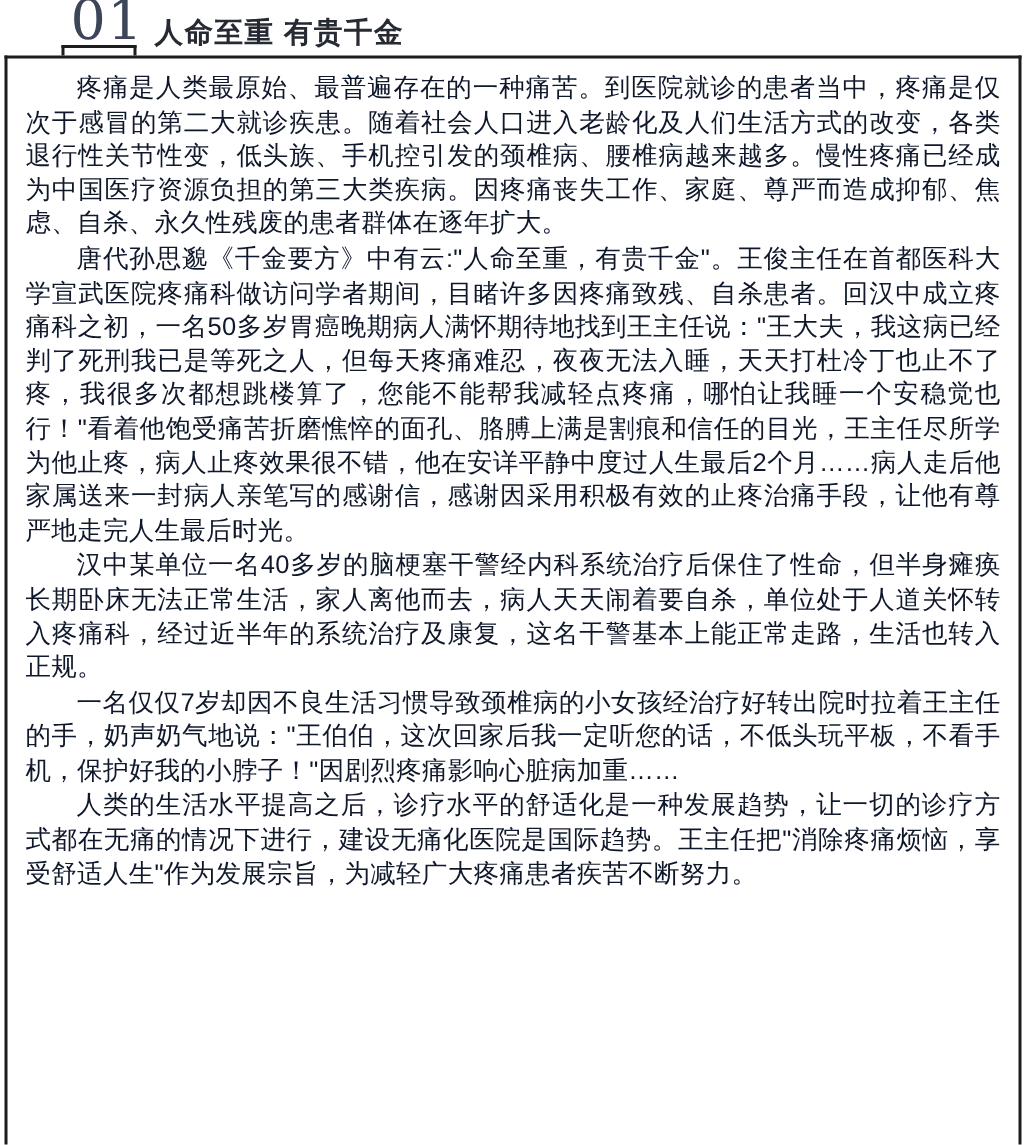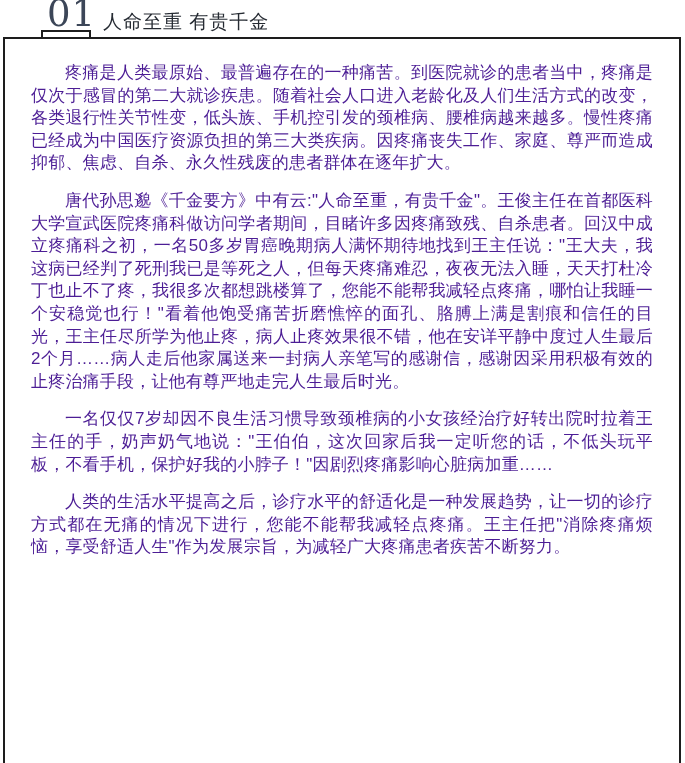--- a/index.html
+++ b/index.html
@@ -41,56 +41,57 @@
     border: 2px solid #1d1d1d;
     border-bottom: none;
     box-sizing: border-box;
     background: transparent;
   }
   .section-title {
     position: absolute;
     left: 86px;
     top: 9px;
     font-size: 19px;
-    font-weight: 400;
+    font-weight: 700;
     color: #262b33;
     letter-spacing: 1px;
     white-space: pre;
   }
   .article-box {
     position: absolute;
     left: 3px;
     top: 37px;
     width: 678px;
     height: 730px;
     box-sizing: border-box;
     border: 2px solid #1d1d1d;
     border-bottom: none;
     background: #ffffff;
     padding: 8px 11px 0 11px;
     overflow: hidden;
   }
   .article-box p {
-    margin: 15px;
+    margin: 1px;
     padding: 0;
     font-size: 17px;
     line-height: 22.6px;
-    color: #4c1d95;
+    color: #0f172a;
     text-indent: 2em;
     text-align: justify;
     letter-spacing: 0.2px;
   }
 </style>
 </head>
 <body>
 
 <div class="section-header">
   <span class="section-number">01</span>
   <span class="section-title">人命至重 有贵千金</span>
   <span class="section-tab"></span>
 </div>
 
 <div class="article-box">
   <p>疼痛是人类最原始、最普遍存在的一种痛苦。到医院就诊的患者当中，疼痛是仅次于感冒的第二大就诊疾患。随着社会人口进入老龄化及人们生活方式的改变，各类退行性关节性变，低头族、手机控引发的颈椎病、腰椎病越来越多。慢性疼痛已经成为中国医疗资源负担的第三大类疾病。因疼痛丧失工作、家庭、尊严而造成抑郁、焦虑、自杀、永久性残废的患者群体在逐年扩大。</p>
   <p>唐代孙思邈《千金要方》中有云:"人命至重，有贵千金"。王俊主任在首都医科大学宣武医院疼痛科做访问学者期间，目睹许多因疼痛致残、自杀患者。回汉中成立疼痛科之初，一名50多岁胃癌晚期病人满怀期待地找到王主任说："王大夫，我这病已经判了死刑我已是等死之人，但每天疼痛难忍，夜夜无法入睡，天天打杜冷丁也止不了疼，我很多次都想跳楼算了，您能不能帮我减轻点疼痛，哪怕让我睡一个安稳觉也行！"看着他饱受痛苦折磨憔悴的面孔、胳膊上满是割痕和信任的目光，王主任尽所学为他止疼，病人止疼效果很不错，他在安详平静中度过人生最后2个月……病人走后他家属送来一封病人亲笔写的感谢信，感谢因采用积极有效的止疼治痛手段，让他有尊严地走完人生最后时光。</p>
+  <p>汉中某单位一名40多岁的脑梗塞干警经内科系统治疗后保住了性命，但半身瘫痪长期卧床无法正常生活，家人离他而去，病人天天闹着要自杀，单位处于人道关怀转入疼痛科，经过近半年的系统治疗及康复，这名干警基本上能正常走路，生活也转入正规。</p>
   <p>一名仅仅7岁却因不良生活习惯导致颈椎病的小女孩经治疗好转出院时拉着王主任的手，奶声奶气地说："王伯伯，这次回家后我一定听您的话，不低头玩平板，不看手机，保护好我的小脖子！"因剧烈疼痛影响心脏病加重……</p>
-  <p>人类的生活水平提高之后，诊疗水平的舒适化是一种发展趋势，让一切的诊疗方式都在无痛的情况下进行，您能不能帮我减轻点疼痛。王主任把"消除疼痛烦恼，享受舒适人生"作为发展宗旨，为减轻广大疼痛患者疾苦不断努力。</p>
+  <p>人类的生活水平提高之后，诊疗水平的舒适化是一种发展趋势，让一切的诊疗方式都在无痛的情况下进行，建设无痛化医院是国际趋势。王主任把"消除疼痛烦恼，享受舒适人生"作为发展宗旨，为减轻广大疼痛患者疾苦不断努力。</p>
 </div>
 
 </body></html>

